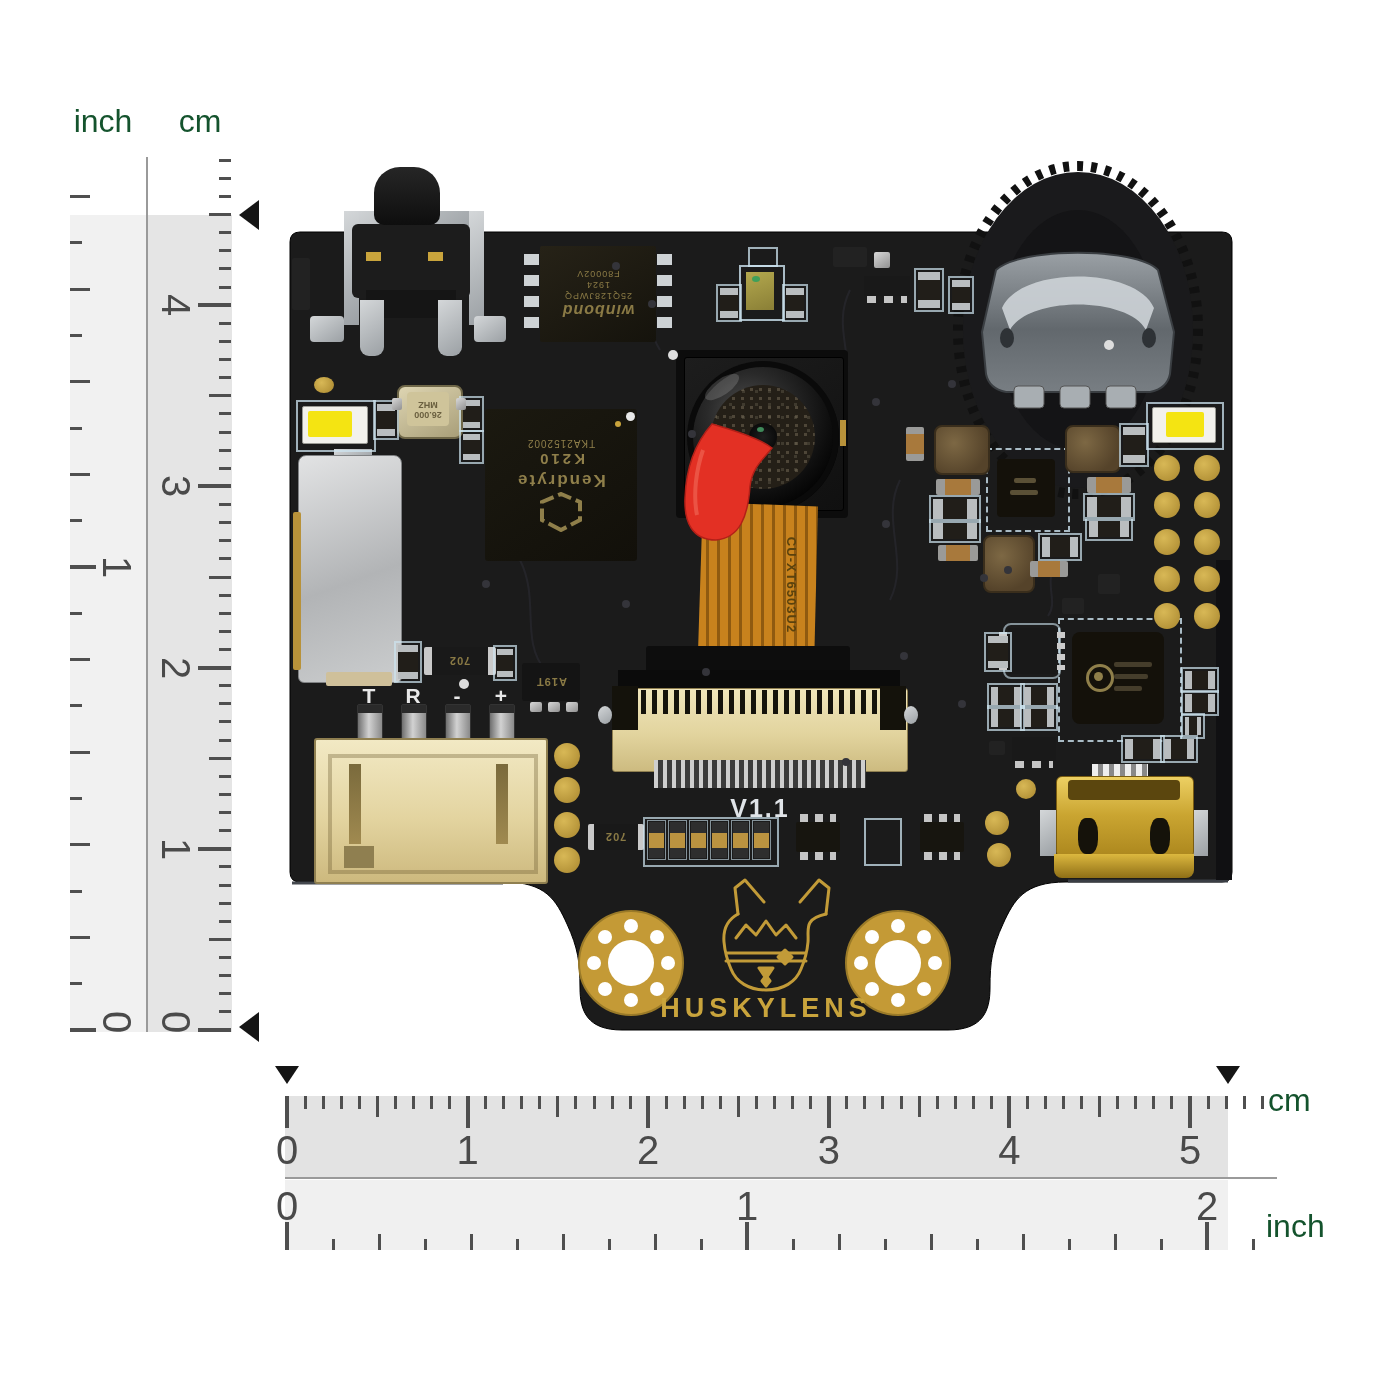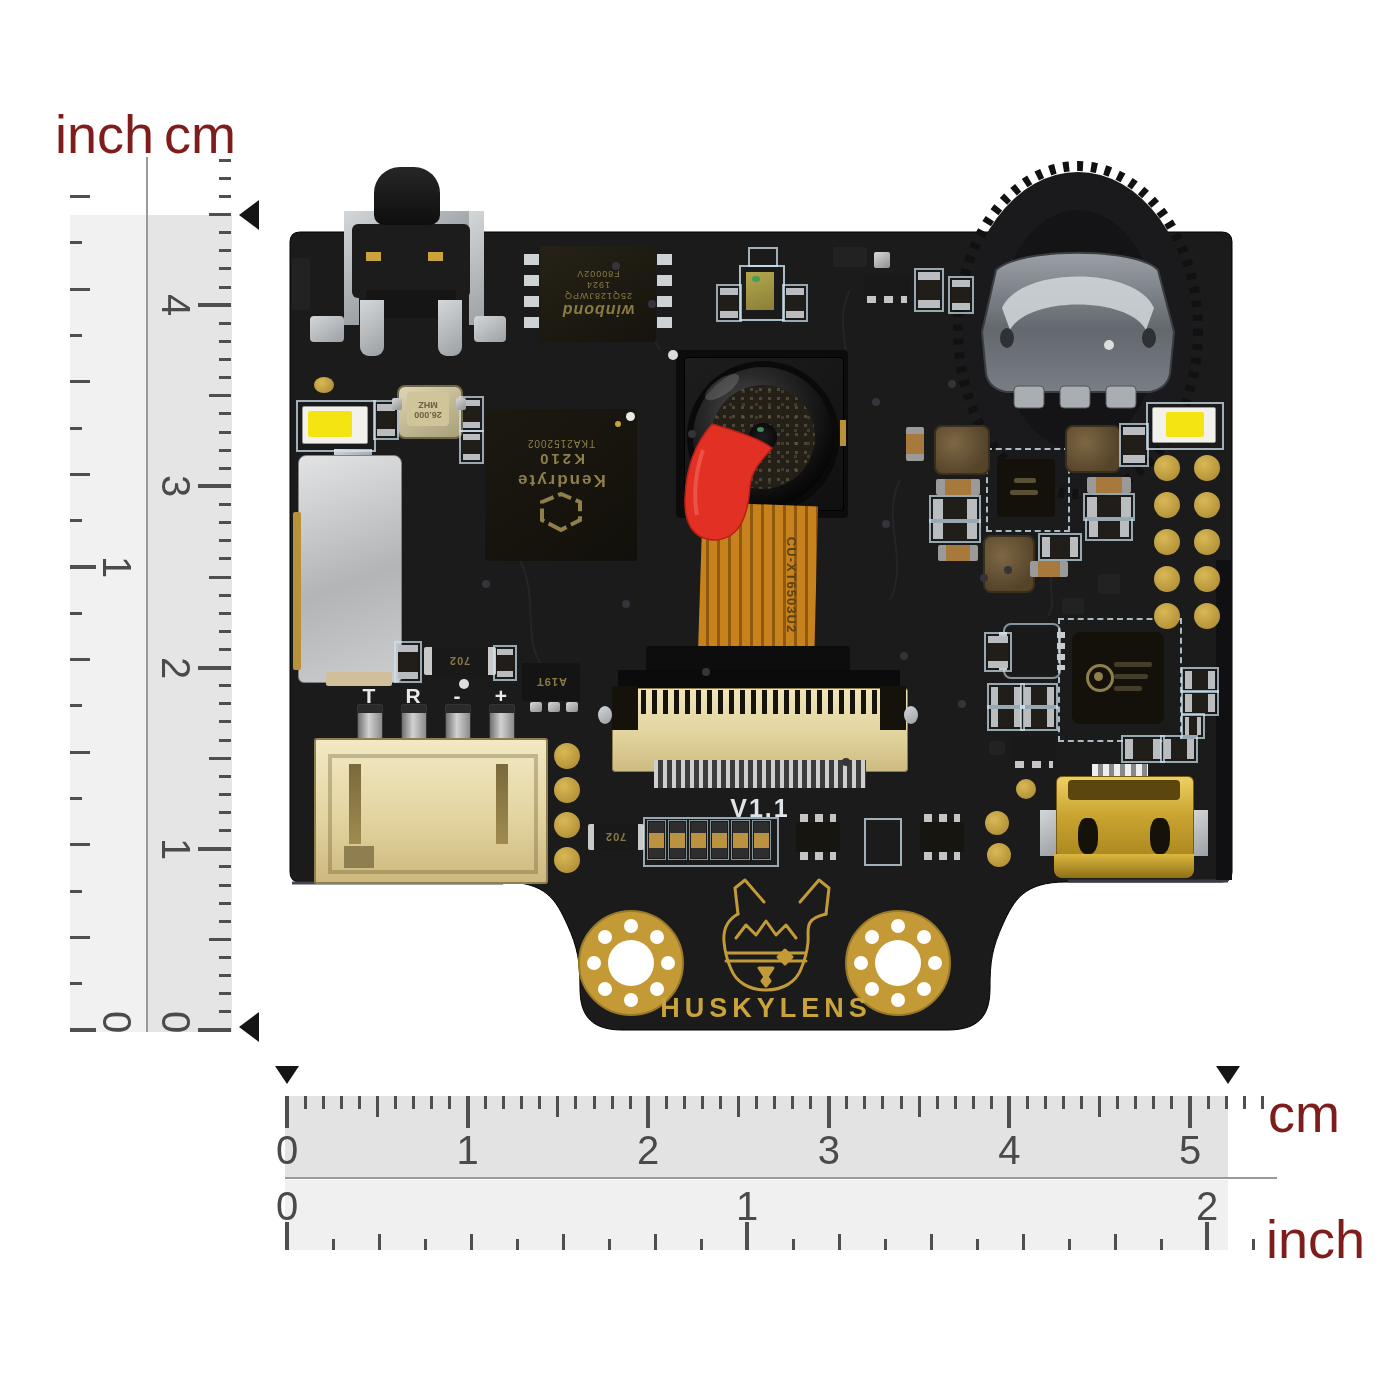--- a/index.html
+++ b/index.html
@@ -5,21 +5,21 @@
   html,body{margin:0;padding:0;background:#fff;}
   .scene{position:relative;width:1400px;height:1400px;background:#ffffff;overflow:hidden;
          font-family:"Liberation Sans",sans-serif;}
   .abs{position:absolute;}
   
   .ruler-layer{position:absolute;inset:0;}
   .tick{position:absolute;background:#4f4f4f;}
   .rnum{position:absolute;display:flex;align-items:center;justify-content:center;
         font-size:40px;color:#4a4a4a;font-weight:400;}
   .rot{transform:rotate(90deg);}
-  .rhead{position:absolute;font-size:54px;color:#7f1d1d;font-weight:500;text-align:center;}
+  .rhead{position:absolute;font-size:32px;color:#14532d;font-weight:500;text-align:center;}
   #vband-in{left:70px;top:215px;width:77px;height:817px;background:#f1f1f1;}
   #vband-cm{left:147px;top:215px;width:85px;height:817px;background:#e5e5e5;}
   #v-div{left:146px;top:157px;width:2px;height:875px;background:#9a9a9a;}
   #hband-cm{left:285px;top:1096px;width:943px;height:82px;background:#e3e3e3;}
   #hband-in{left:285px;top:1180px;width:943px;height:70px;background:#f0f0f0;}
   #h-div{left:285px;top:1177px;width:992px;height:2px;background:#9a9a9a;}
   .arrow-left{position:absolute;width:0;height:0;border-top:15px solid transparent;
               border-bottom:15px solid transparent;border-right:20px solid #151515;}
   .arrow-down{position:absolute;width:0;height:0;border-left:12px solid transparent;
               border-right:12px solid transparent;border-top:18px solid #151515;}

